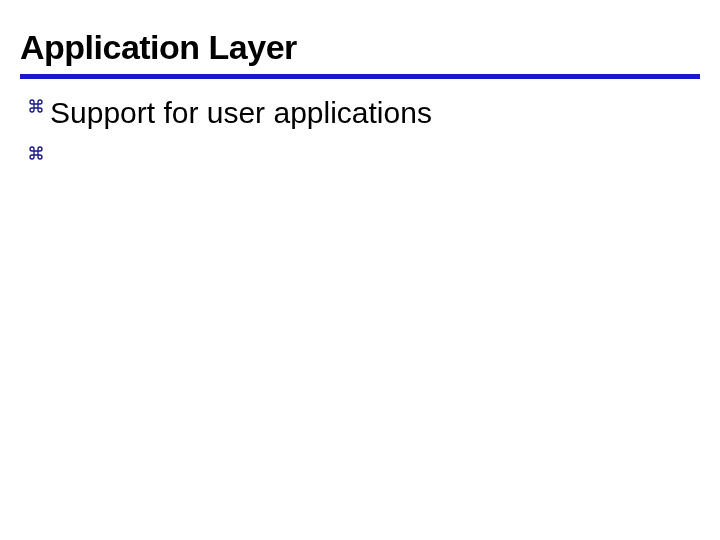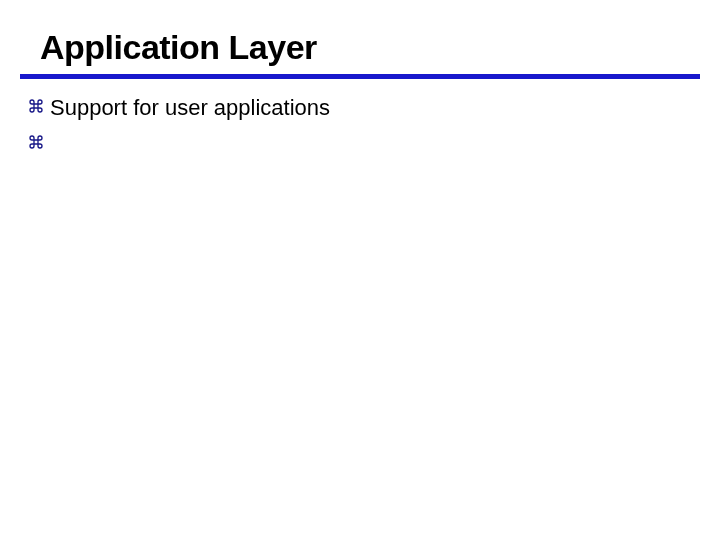--- a/index.html
+++ b/index.html
@@ -20,21 +20,20 @@
       height: 100%;
       padding: 28px 20px 0 20px;
     }
     .title {
       font-size: 34px;
       font-weight: 900;
       color: #000000;
       letter-spacing: -0.5px;
       padding-bottom: 5px;
       font-family: Arial, Helvetica, sans-serif;
-      margin-left: 20px;
     }
     .title-underline {
       height: 5px;
       background: #1818cc;
       margin-top: 2px;
       margin-bottom: 14px;
       width: 100%;
     }
     .bullets {
       padding-left: 8px;
@@ -46,21 +45,21 @@
     }
     .bullet-icon {
       flex-shrink: 0;
       margin-right: 6px;
       margin-top: 5px;
     }
     .bullet-icon svg {
       display: block;
     }
     .bullet-text {
-      font-size: 22px;
+      font-size: 30px;
       color: #000000;
       font-family: Verdana, Geneva, sans-serif;
       line-height: 1.35;
     }
   </style>
 </head>
 <body>
 
 <div class="slide">
   <h1 class="title">Application Layer</h1>

